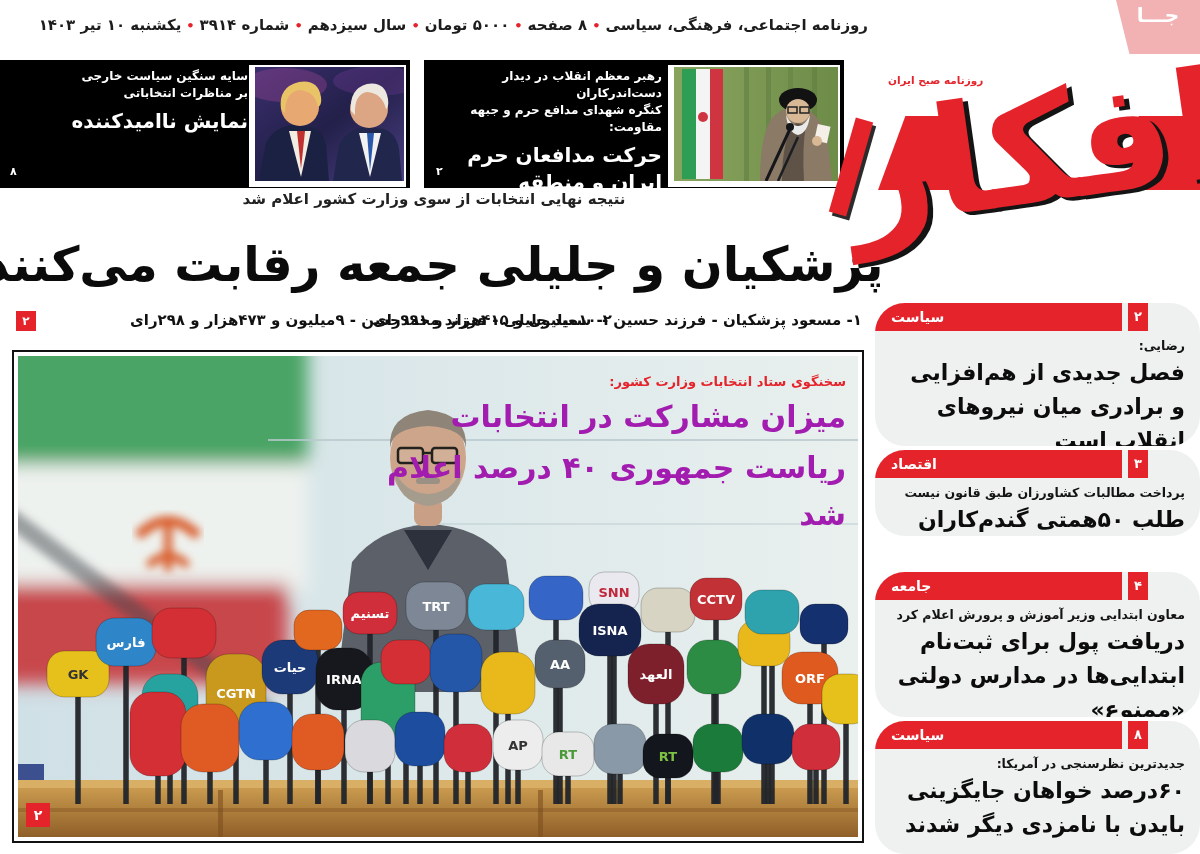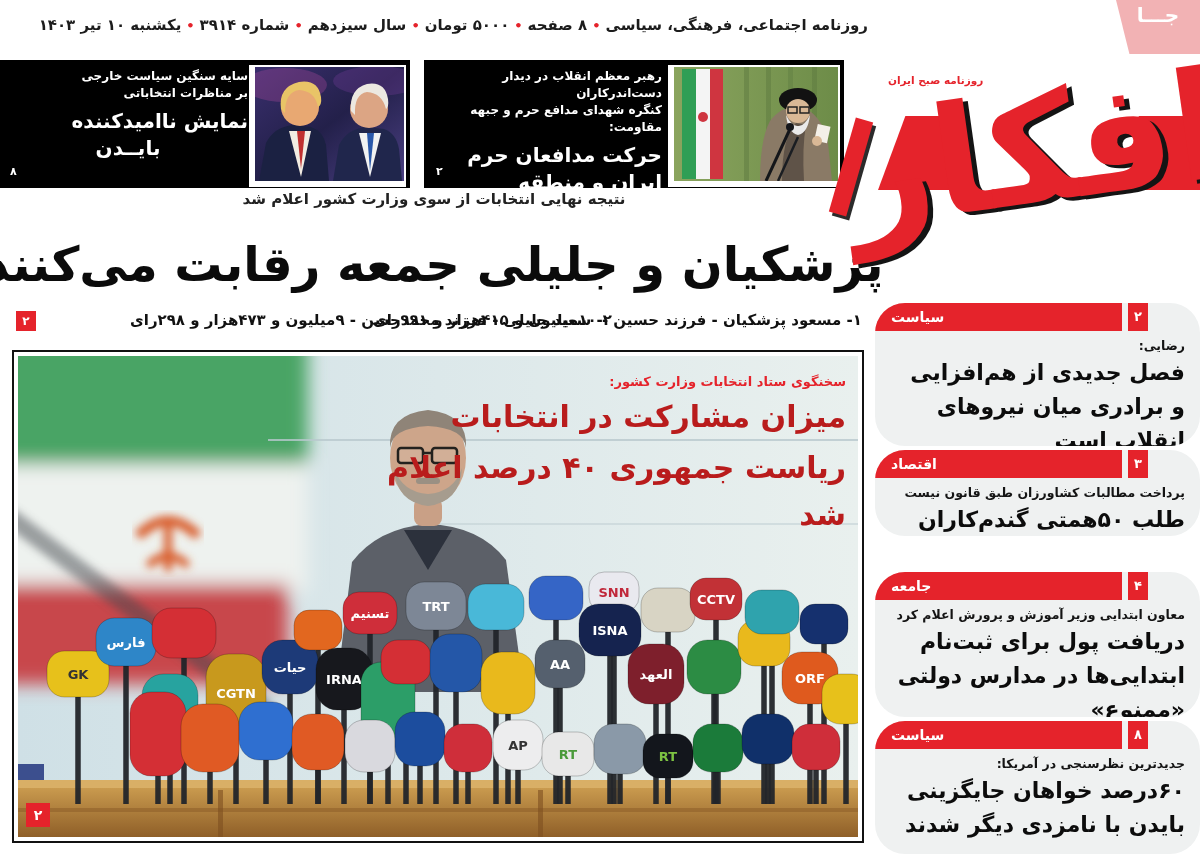--- a/index.html
+++ b/index.html
@@ -62,21 +62,21 @@
   .lead-badge { position:absolute; left:16px; top:311px; width:20px; height:20px;
                 font-size:12px; line-height:20px; }
 
   
   .photo-frame { position:absolute; left:12px; top:350px; width:840px; height:481px;
                  border:2px solid #111; padding:4px; background:#fff; }
   .photo { position:relative; width:840px; height:481px; overflow:hidden; }
   .photo svg.scene { position:absolute; inset:0; }
   .photo-overlay { position:absolute; top:18px; right:12px; width:480px; text-align:right; }
   .ph-kick { font-size:13px; font-weight:bold; color:#e5232b;text-align:right; }
-  .ph-head { font-size:30px; font-weight:bold; color:#b91c1c; line-height:47px; margin-top:4px; }
+  .ph-head { font-size:30px; font-weight:bold; color:#a21caf; line-height:47px; margin-top:4px; }
   .photo-badge { position:absolute; left:8px; bottom:10px; width:24px; height:24px;
                  font-size:14px; line-height:24px; z-index:3; }
 
   
   .sidebar { position:absolute; left:875px; top:0; width:325px; height:854px; }
   .sblock { position:absolute; left:0; width:325px; background:#eff1f1; overflow:hidden;border-radius:30px; }
   .sb1 { top:303px; height:143px; } .sb2 { top:450px; height:86px; }
   .sb3 { top:572px; height:145px; } .sb4 { top:721px; height:133px; }
   .sb-bar { position:absolute; left:0; top:0; width:247px; height:28px; background:#e5232b;
             color:#fff; font-size:14px; font-weight:bold; line-height:28px;
@@ -124,21 +124,20 @@
         <path d="M104,66 L115,110 L126,66 Z" fill="#f2f2f2"></path>
         <path d="M112,66 L115,104 L119,66 Z" fill="#2a58aa"></path>
         <circle cx="114" cy="42" r="19" fill="#dca584"></circle>
         <path d="M96,44 Q94,22 112,17 Q130,14 133,32 Q134,40 131,42 Q127,26 112,25 Q99,27 100,48 Z" fill="#ece8e0"></path>
       </svg>
     </div>
     <div class="promo-text">
       <div class="p-kick">سایه سنگین سیاست خارجی</div>
       <div class="p-kick">بر مناظرات انتخاباتی</div>
       <div class="p-title">نمایش ناامیدکننده</div>
-      <div class="p-title2">بایــدن</div>
       <div class="p-badge">۸</div>
     </div>
   </div>
 
   <div class="promo promo-center">
     <div class="promo-photo" style="width:168px;">
       <svg viewBox="0 0 164 114" width="164" height="114">
         <defs>
             <linearGradient id="kh" x1="0" y1="0" x2="1" y2="0">
           <stop offset="0" stop-color="#8aa45e"></stop>

